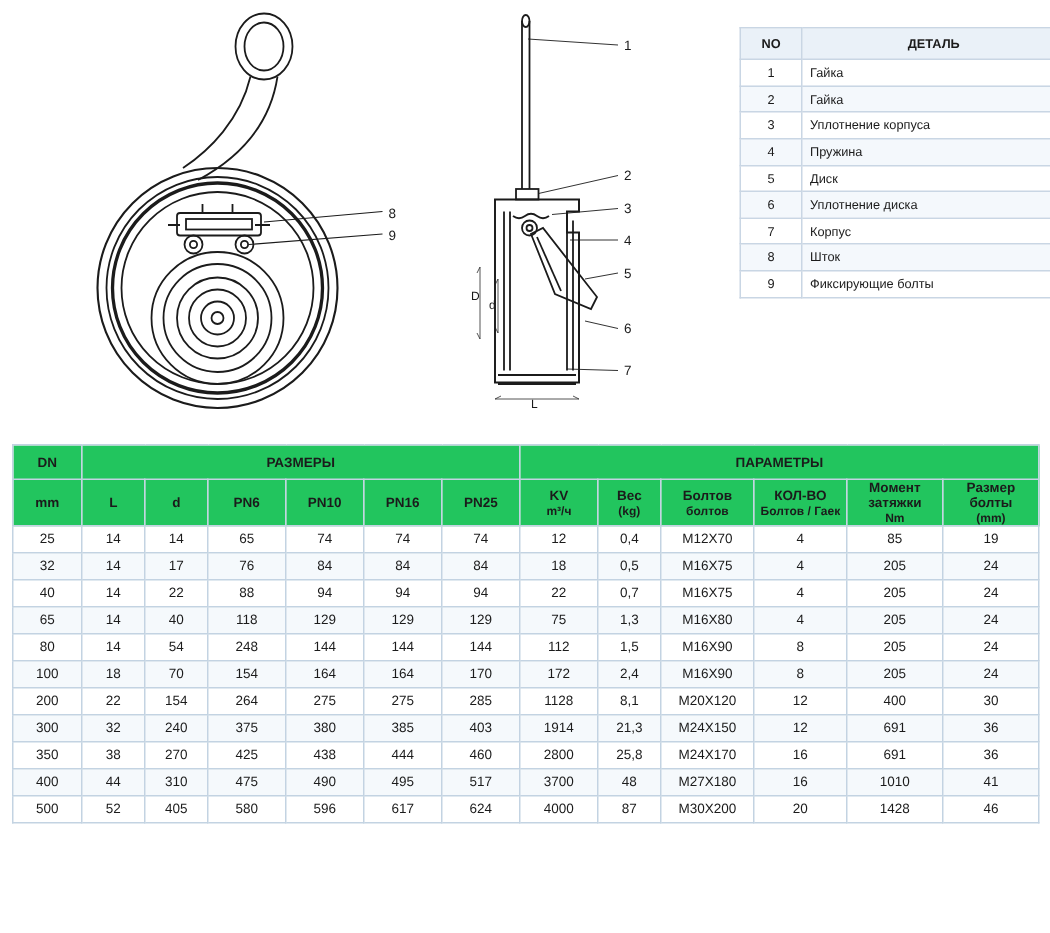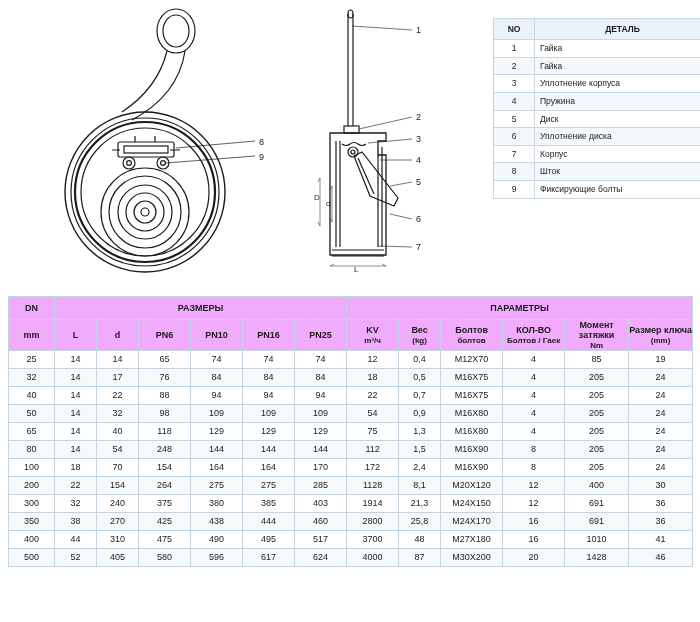--- a/index.html
+++ b/index.html
@@ -80,21 +80,21 @@
   }
   table.spec th, table.spec td {
     border: 1px solid #c3d3e2;
     text-align: center;
     vertical-align: middle;
     padding: 0;
     height: 17px;
     line-height: 1.15;
   }
   table.spec thead th {
-    background: #f0abfc;
+    background: #22c55e;
     font-weight: bold;
     font-size: 9px;
   }
   table.spec thead th.tall { height: 22px; }
   table.spec thead th.unit { height: 30px; font-weight: bold; }
   table.spec tbody td {
     background: #ffffff;
     font-size: 9px;
   }
   table.spec tbody tr:nth-child(even) td { background: #f5f9fc; }
@@ -283,21 +283,21 @@
           <th class="unit hdr-2line"><span>d</span></th>
           <th class="unit hdr-2line"><span>PN6</span></th>
           <th class="unit hdr-2line"><span>PN10</span></th>
           <th class="unit hdr-2line"><span>PN16</span></th>
           <th class="unit hdr-2line"><span>PN25</span></th>
           <th class="unit hdr-2line"><span>KV</span><span class="sub">m³/ч</span></th>
           <th class="unit hdr-2line"><span>Вес</span><span class="sub">(kg)</span></th>
           <th class="unit hdr-2line"><span>Болтов</span><span class="sub">болтов</span></th>
           <th class="unit hdr-2line"><span>КОЛ-ВО</span><span class="sub">Болтов / Гаек</span></th>
           <th class="unit hdr-2line"><span>Момент затяжки</span><span class="sub">Nm</span></th>
-          <th class="unit hdr-2line"><span>Размер ключа</span><span class="sub">(mm)</span></th>
+          <th class="unit hdr-2line"><span>Размер болты</span><span class="sub">(mm)</span></th>
         </tr>
     </thead>
     <tbody>
         <tr>
           <td>25</td>
           <td>14</td>
           <td>14</td>
           <td>65</td>
           <td>74</td>
           <td>74</td>
@@ -328,35 +328,20 @@
           <td>40</td>
           <td>14</td>
           <td>22</td>
           <td>88</td>
           <td>94</td>
           <td>94</td>
           <td>94</td>
           <td>22</td>
           <td>0,7</td>
           <td>M16X75</td>
-          <td>4</td>
-          <td>205</td>
-          <td>24</td>
-        </tr>
-        <tr>
-          <td>50</td>
-          <td>14</td>
-          <td>32</td>
-          <td>98</td>
-          <td>109</td>
-          <td>109</td>
-          <td>109</td>
-          <td>54</td>
-          <td>0,9</td>
-          <td>M16X80</td>
           <td>4</td>
           <td>205</td>
           <td>24</td>
         </tr>
         <tr>
           <td>65</td>
           <td>14</td>
           <td>40</td>
           <td>118</td>
           <td>129</td>

